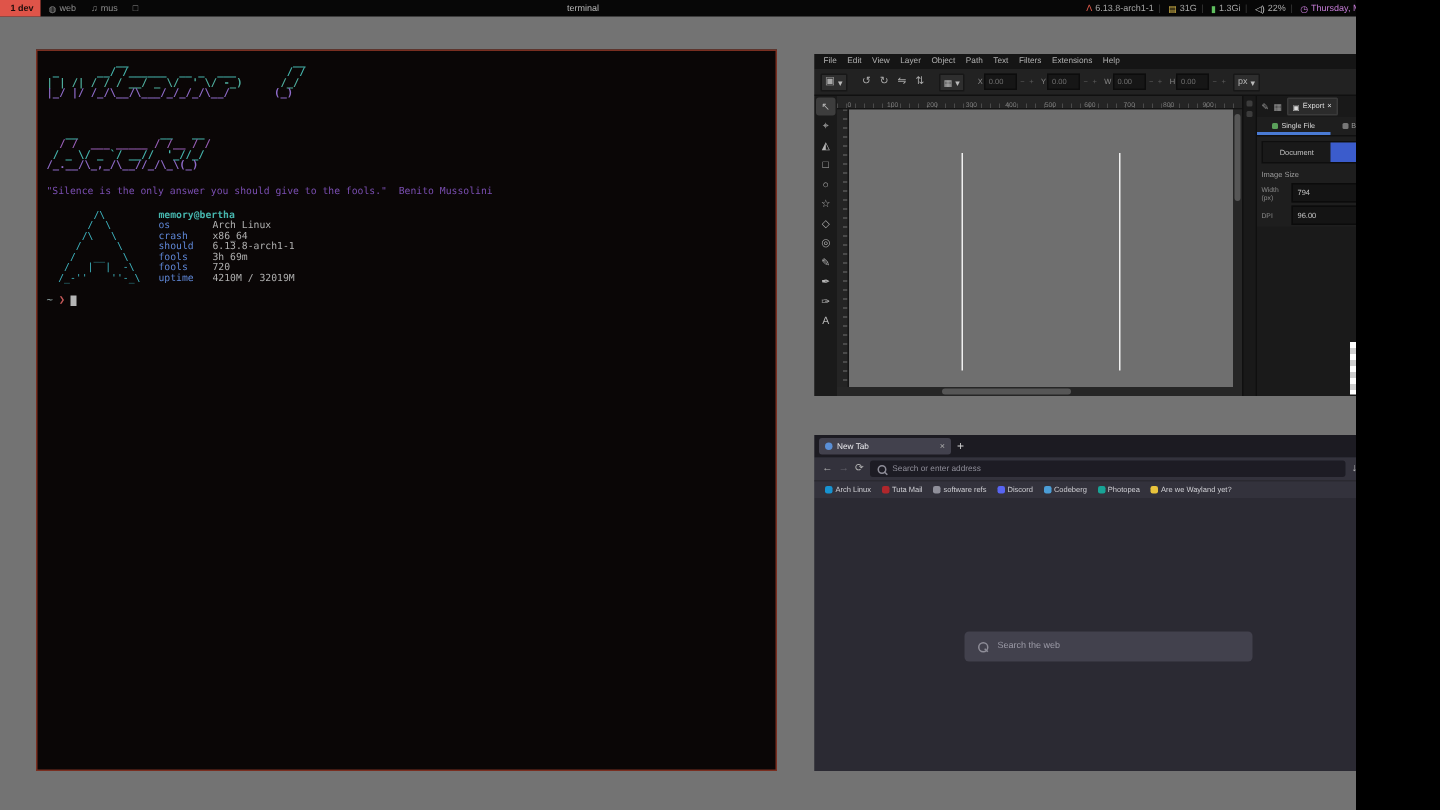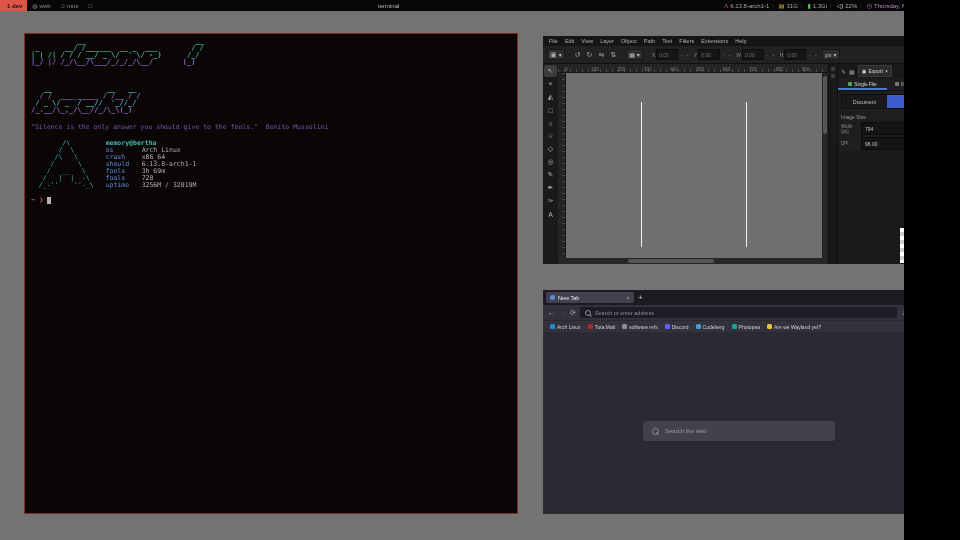--- a/index.html
+++ b/index.html
@@ -260,21 +260,21 @@
               <span class="fval">3h 69m</span>
             </div>
 
             <div class="frow">
               <span class="flabel">fools</span>
               <span class="fval">720</span>
             </div>
 
             <div class="frow">
               <span class="flabel">uptime</span>
-              <span class="fval">3256M / 32019M</span>
+              <span class="fval">4210M / 32019M</span>
             </div>
 
         </div>
       </div>
     </div>
     <div class="prompt">
       <span class="prompt-dir">~</span>
       <span class="prompt-sym">❯</span>
       <span class="cursor"></span>
     </div>

